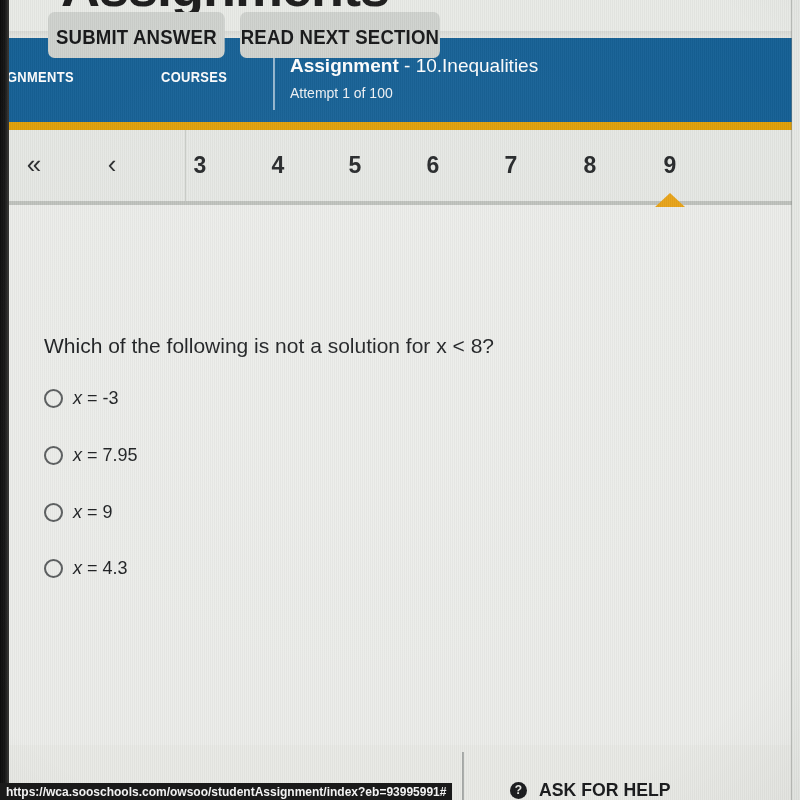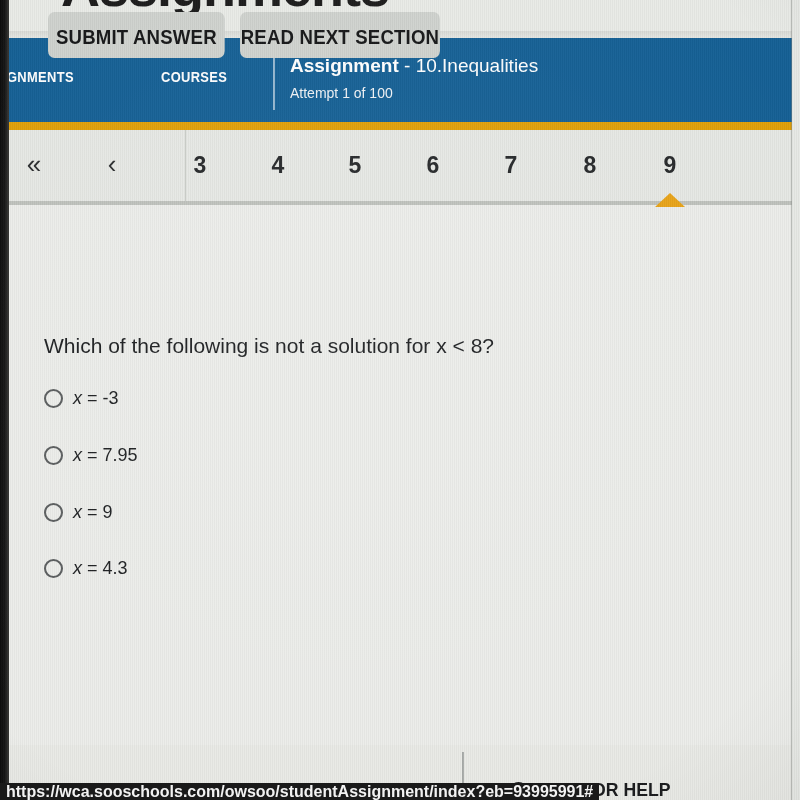--- a/index.html
+++ b/index.html
@@ -303,21 +303,21 @@
   }
 
   
   .status-url {
     position: absolute;
     left: 0;
     top: 783px;
     height: 17px;
     background: #1a1a1a;
     color: #f2f2f2;
-    font-size: 16px;
+    font-size: 12px;
     font-weight: bold;
     padding: 1px 6px 0 6px;
     box-sizing: border-box;
     display: flex;
     align-items: center;
     white-space: nowrap;
     z-index: 50;
     overflow: hidden;
     font-family: "Liberation Sans", sans-serif;
   }

